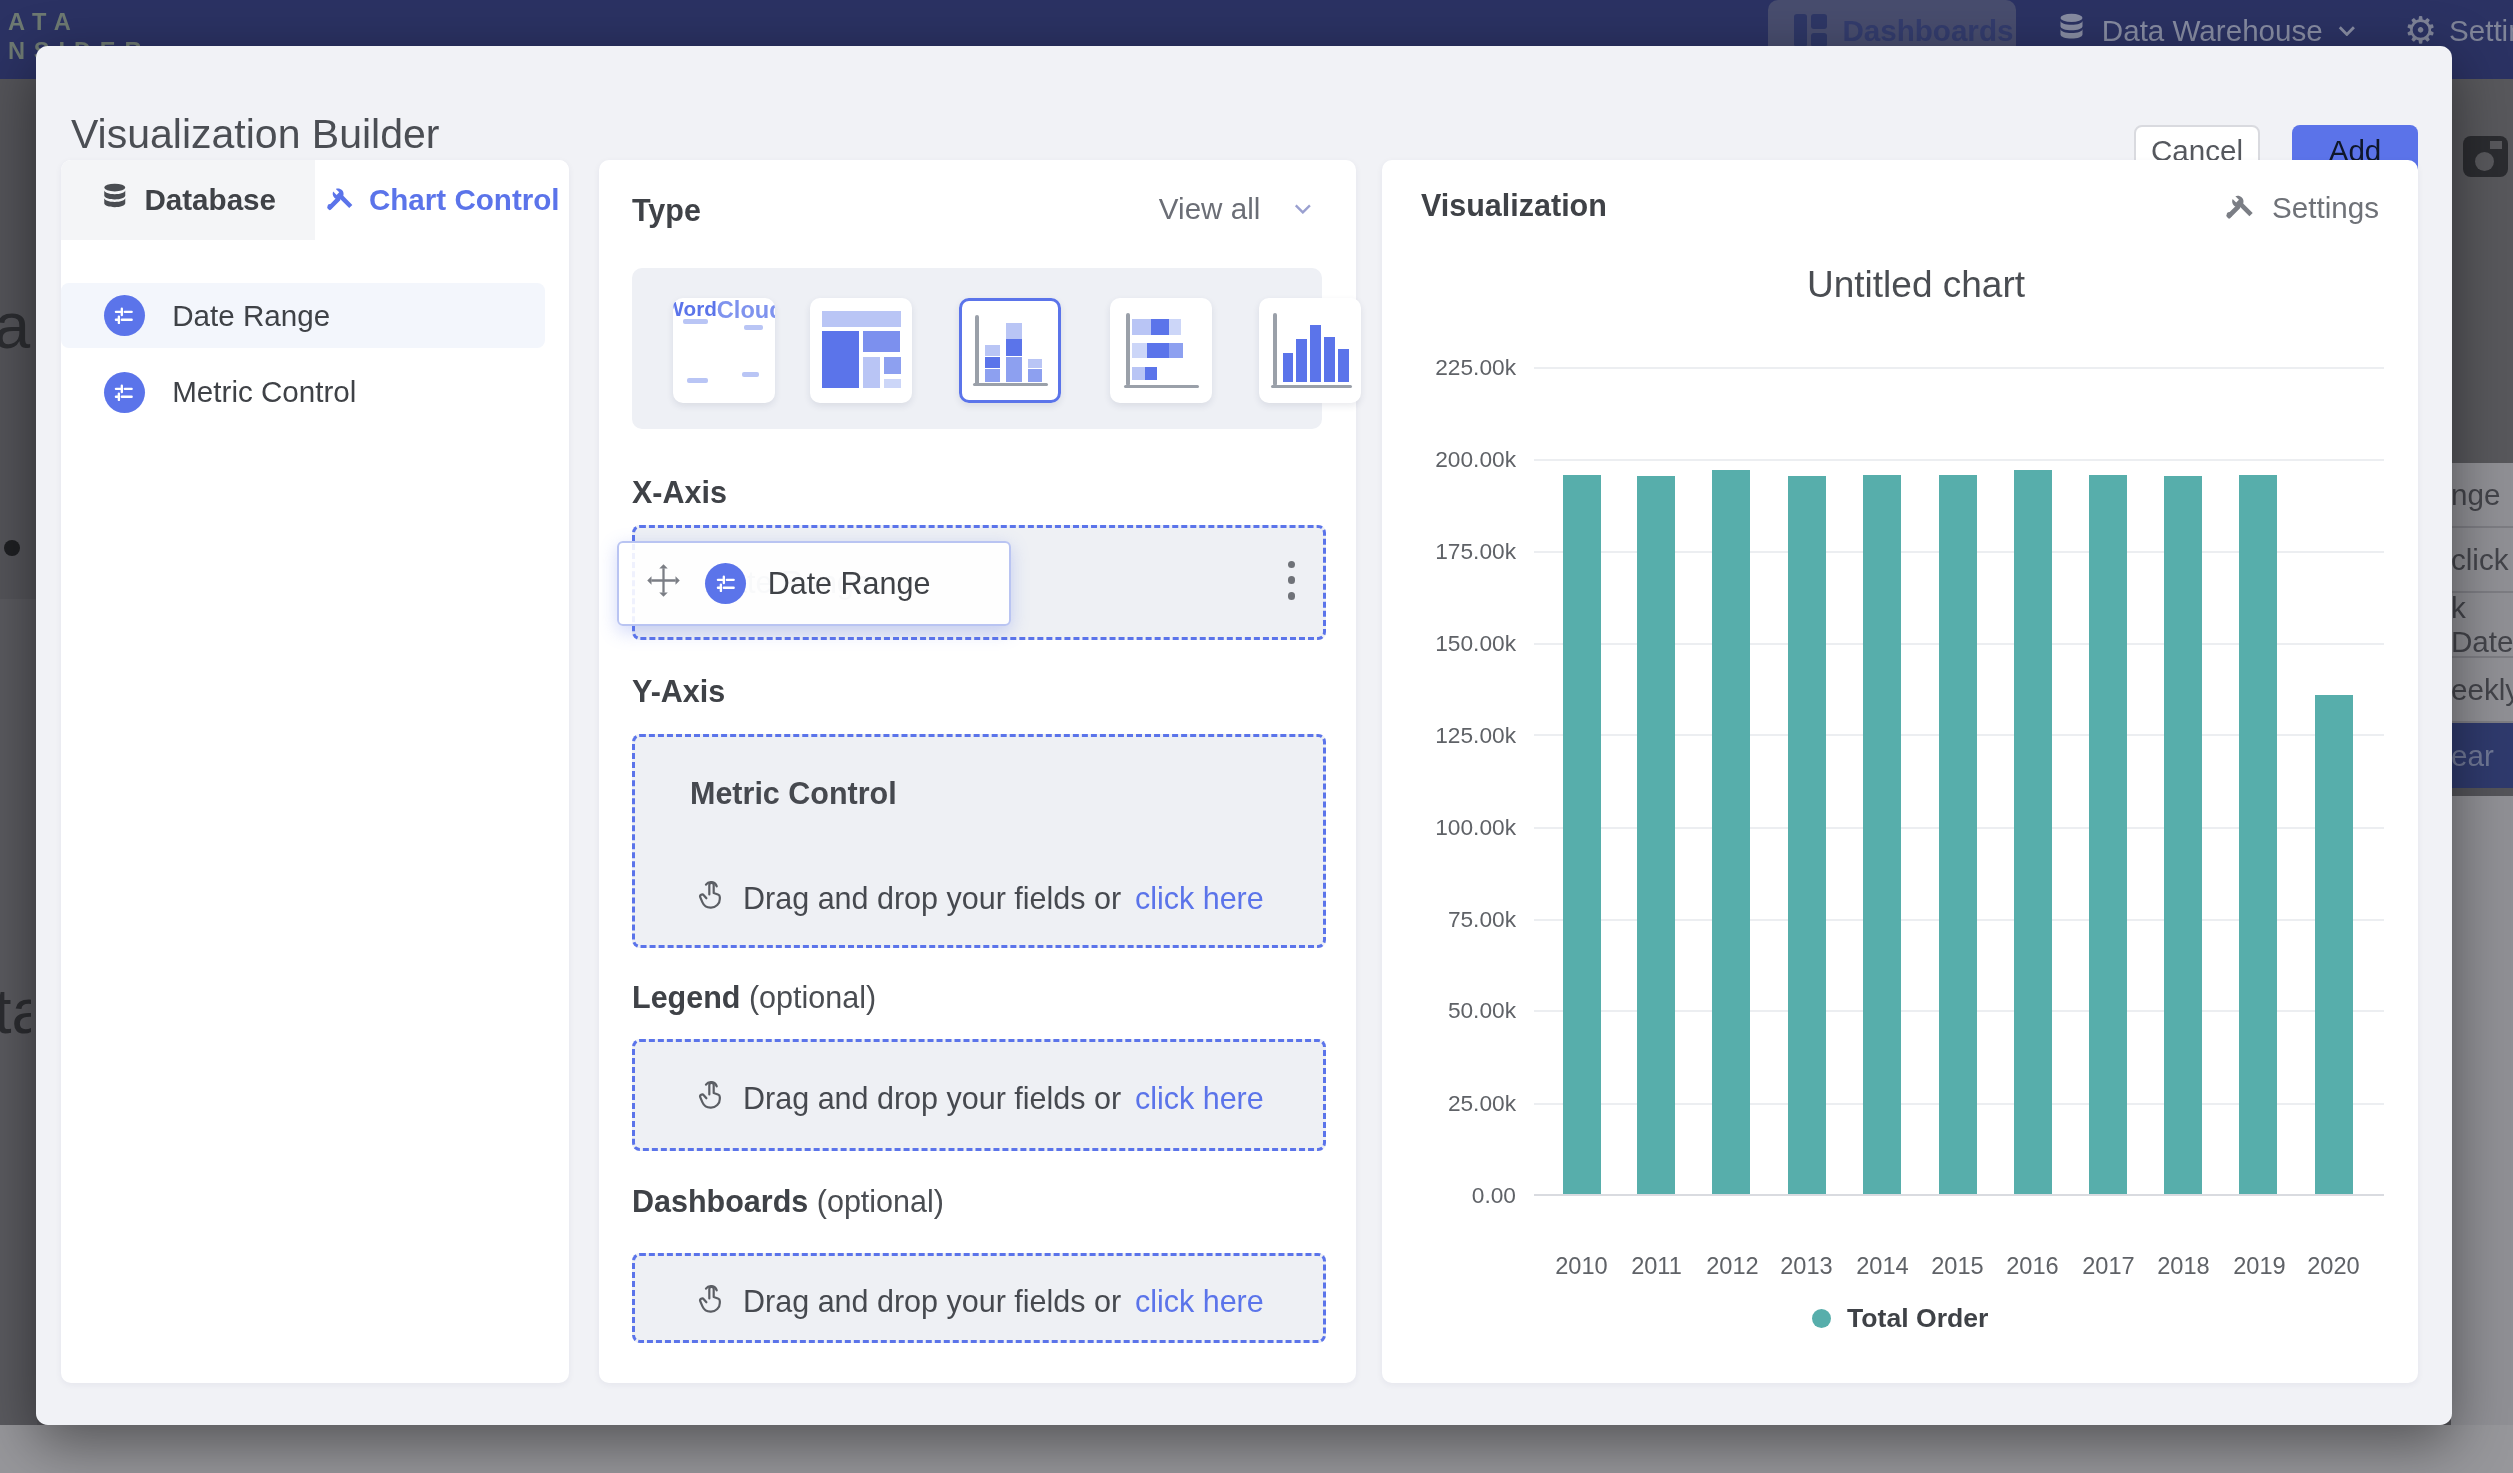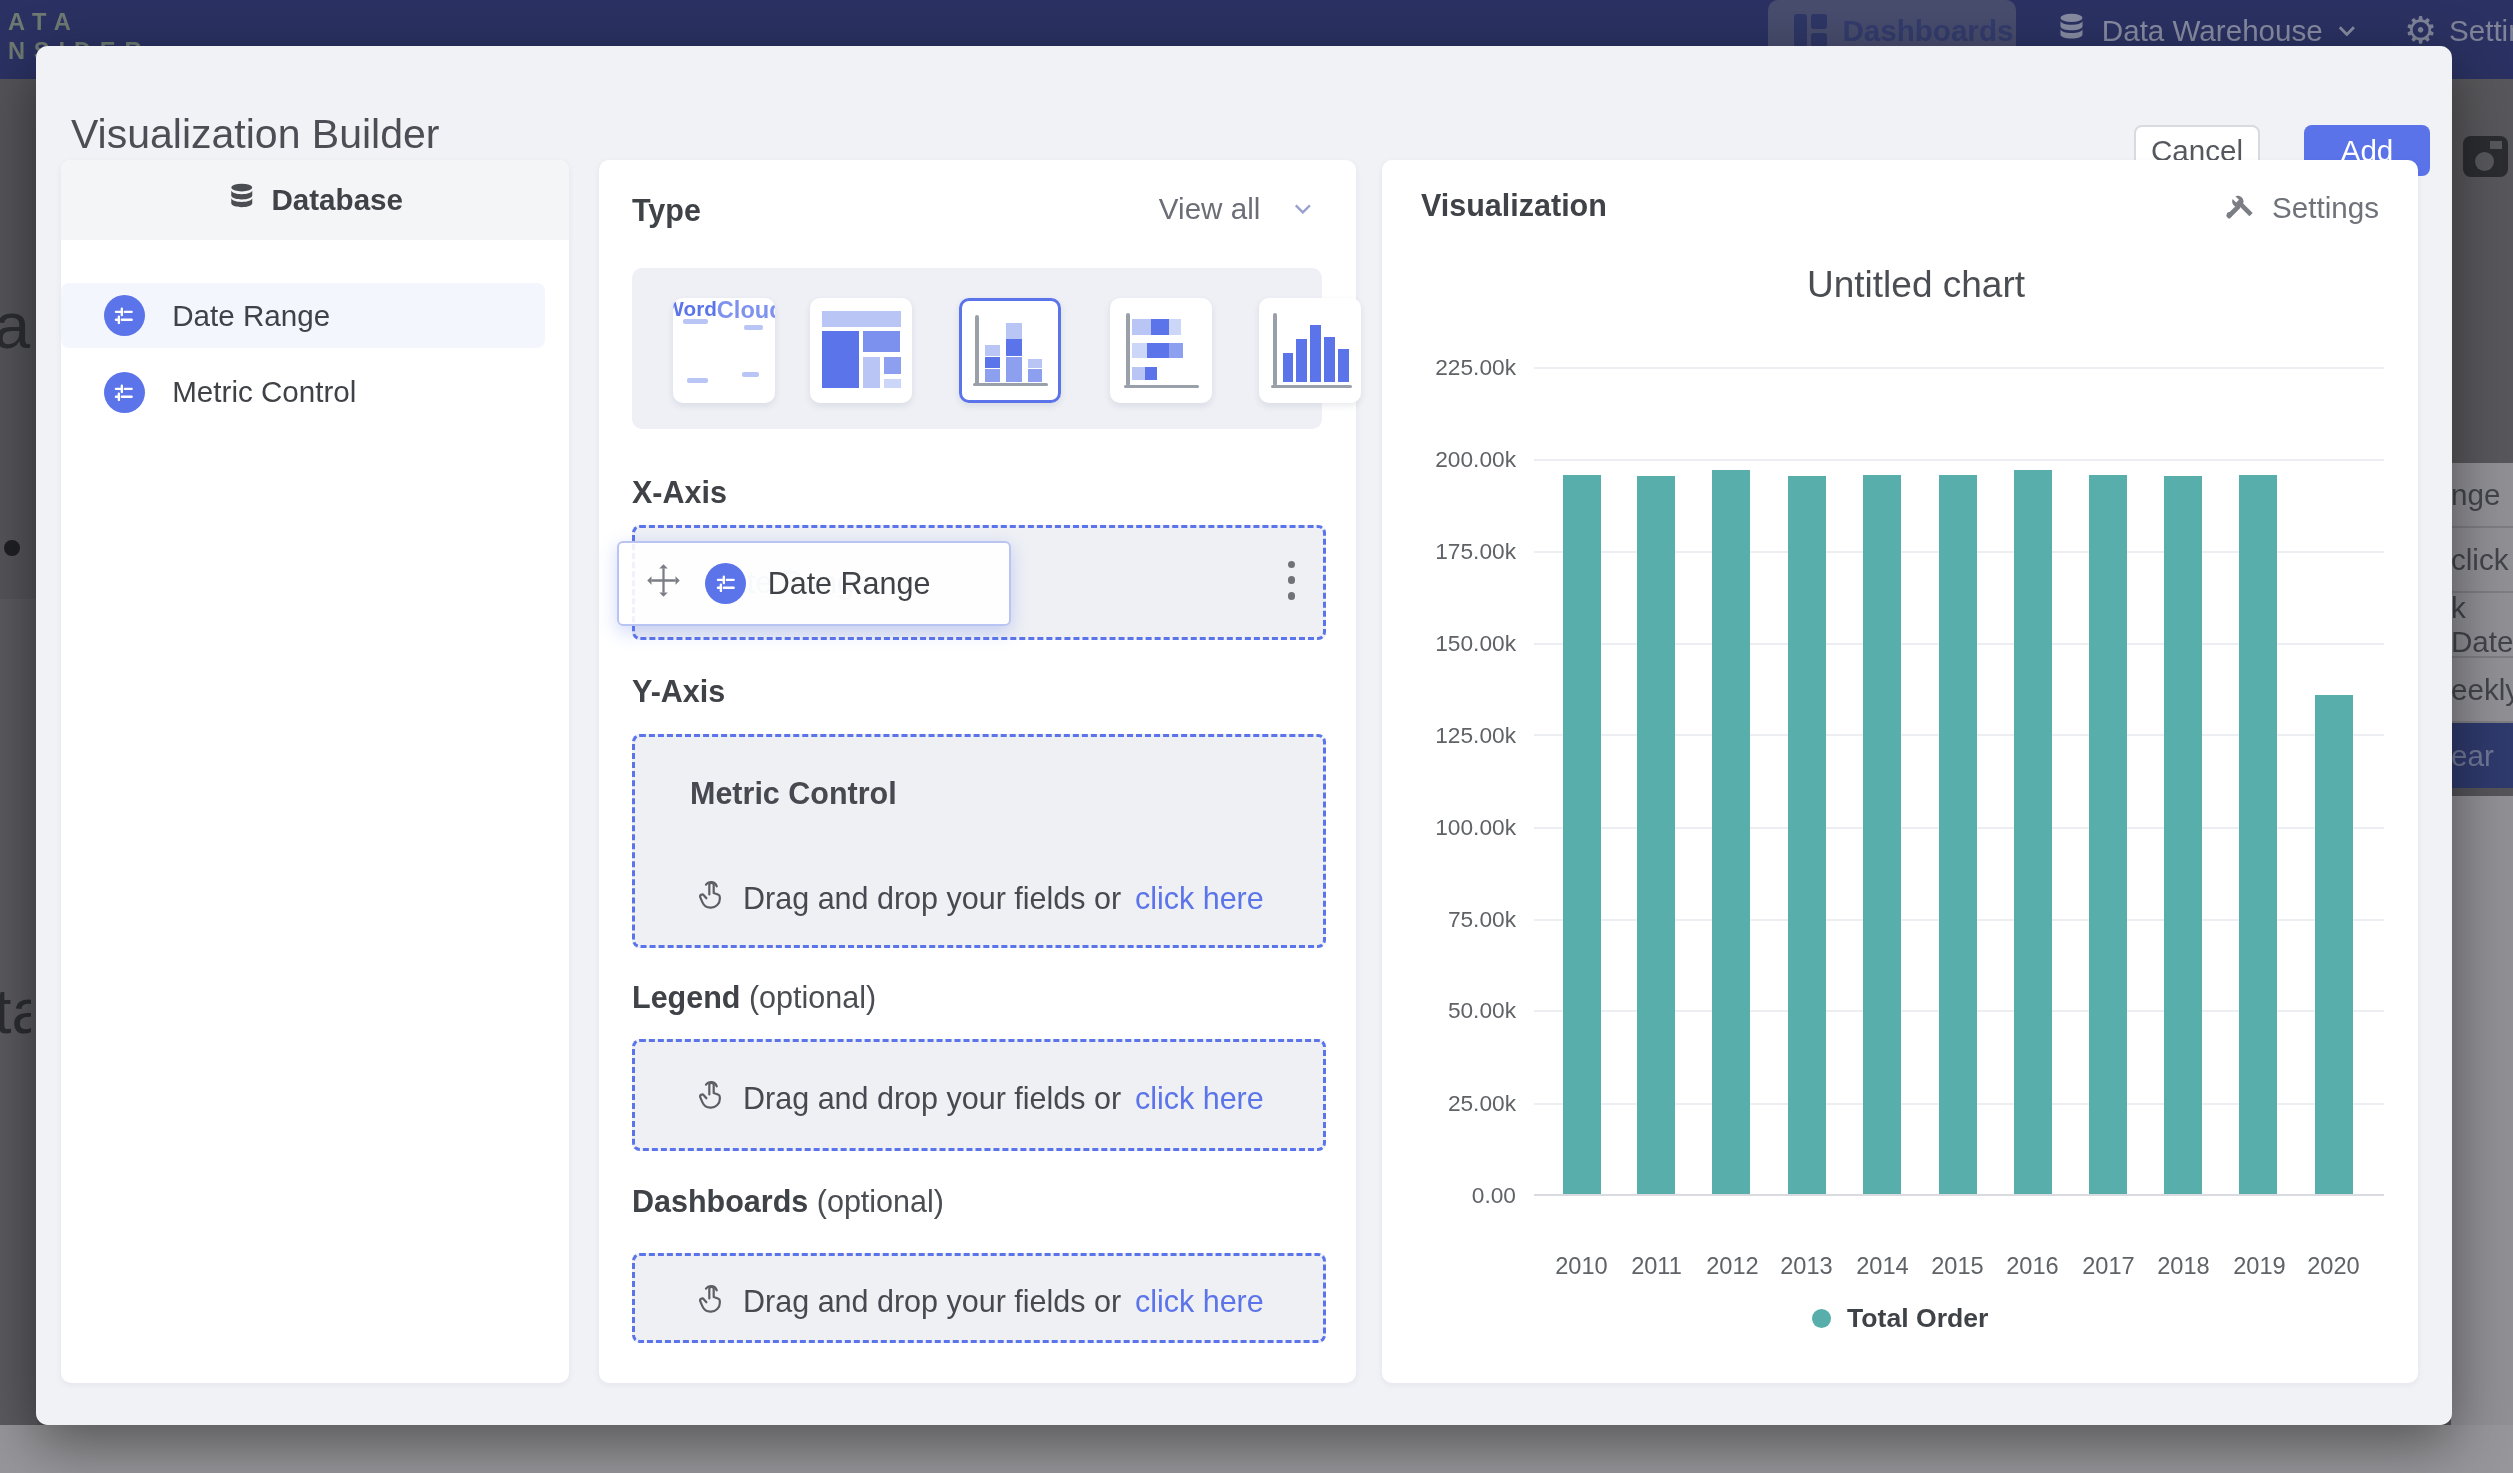--- a/index.html
+++ b/index.html
@@ -33,21 +33,21 @@
   .bg-menu-row { width:63px; height:65px; background:#909095; border-bottom:2px solid #7d7d83; color:#43444a; font-size:29.6px; display:flex; align-items:center; overflow:hidden; }
   .bg-menu-row.sel { background:#2f3a6d; color:#707896; border-bottom:none; }
   .bg-right-rest { position:absolute; left:2451px; top:796px; width:63px; height:629px; background:#909095; }
   .bottom-strip { position:absolute; left:0; top:1425px; width:2514px; height:48px; background:#97979b; }
 
   
   .modal { position:absolute; left:36px; top:46px; width:2416px; height:1379px; background:#f1f2f6; border-radius:11.8px; box-shadow:0 17.7px 59px rgba(0,0,0,.45); }
   .modal-title { position:absolute; left:35px; top:65px; font-size:41px; color:#4b4e54; }
   .btn { position:absolute; top:79px; height:51px; border-radius:7.9px; font-size:29.6px; display:flex; align-items:center; justify-content:center; cursor:default; }
   .btn-cancel { left:2098px; width:126px; background:#fff; border:2px solid #d9dadf; color:#55585e; }
-  .btn-add { left:2256px; width:126px; background:#5b73e9; color:#ffffff;margin-left:12px; }
+  .btn-add { left:2256px; width:126px; background:#5b73e9; color:#0f172a; }
 
   .card { position:absolute; background:#fff; border-radius:9.9px; box-shadow:0 2px 7.9px rgba(30,40,80,.06); }
   .card-left  { left:24.6px;  top:114px; width:508px;  height:1223px; overflow:hidden; }
   .card-mid   { left:563px; top:114px; width:757px;  height:1223px; }
   .card-right { left:1346px;top:114px; width:1036px; height:1223px; }
 
   
   .tabs { display:flex; height:80px; }
   .tab { flex:1; display:flex; align-items:center; justify-content:center; gap:13.8px; font-size:29.6px; font-weight:bold; }
   .tab-db { background:#f4f5f7; color:#3f4247; border-top-left-radius:9.9px; }
@@ -167,20 +167,30 @@
       <div class="tabs">
         <div class="tab tab-db">
           <span style="color:#4a4d52">
             <svg width="31.5" height="31.5" viewBox="0 0 24 24" fill="currentColor">
                 <ellipse cx="12" cy="5" rx="8" ry="3"></ellipse>
                 <path d="M4 7v4c0 1.7 3.6 3 8 3s8-1.3 8-3V7c0 1.7-3.6 3-8 3S4 8.7 4 7z"></path>
                 <path d="M4 13v4c0 1.7 3.6 3 8 3s8-1.3 8-3v-4c0 1.7-3.6 3-8 3s-8-1.3-8-3z"></path>
               </svg>
           </span>
           <span>Database</span>
+        </div>
+        <div class="tab tab-cc">
+          <span style="color:#5b74ea">
+            <svg width="31.5" height="31.5" viewBox="0 0 24 24" fill="currentColor">
+                <path d="M21.6 18.2l-6.9-6.9c.5-1.5.2-3.2-1-4.4C12.4 5.6 10.5 5.3 9 6l2.6 2.6-2 2L7 8c-.7 1.5-.4 3.4.9 4.7 1.2 1.2 2.9 1.5 4.4 1l6.9 6.9 2.4-2.4z"></path>
+                <rect x="1.5" y="15.5" width="12" height="3.4" rx="1" transform="rotate(-45 7.5 17.2)"></rect>
+                <circle cx="4.6" cy="19.4" r="1.9"></circle>
+              </svg>
+          </span>
+          <span>Chart Control</span>
         </div>
       </div>
       <div class="field-list">
         <div class="field-row sel">
           <span class="tune-badge">
             <svg width="23.6" height="23.6" viewBox="0 0 24 24" fill="none" stroke="#fff" stroke-width="2.4" stroke-linecap="round">
                 <path d="M4 8h6M13 8h7M4 16h3M10 16h10"></path>
                 <path d="M10 4.8v6.4M7 12.8v6.4"></path>
               </svg>
           </span>

